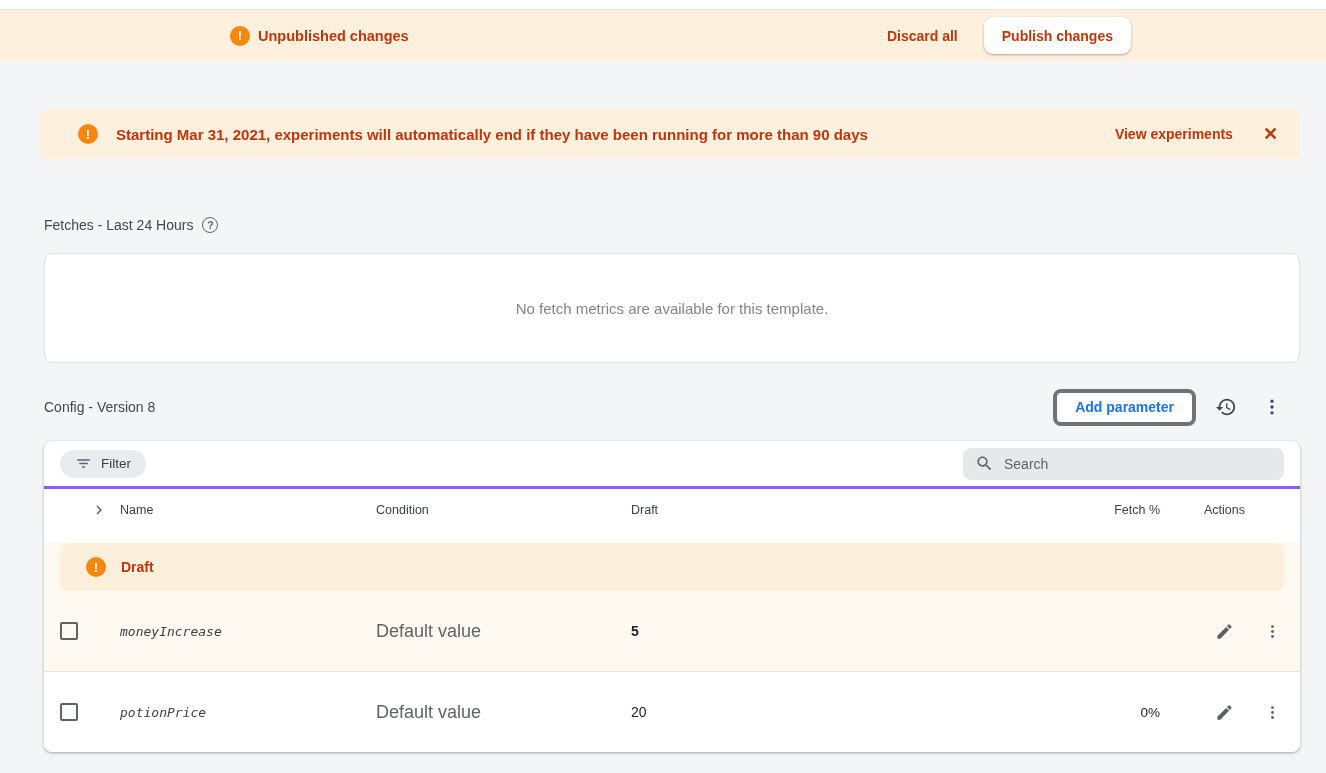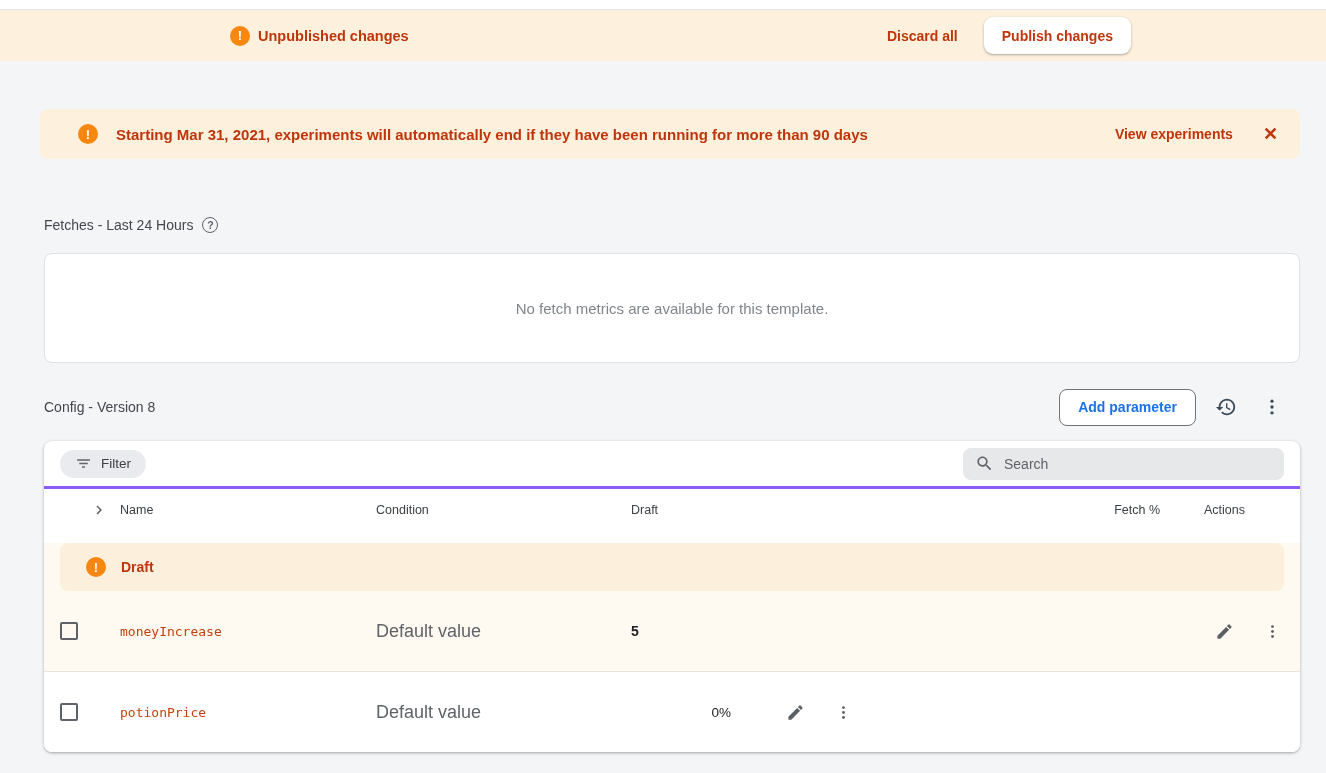--- a/index.html
+++ b/index.html
@@ -84,21 +84,21 @@
   .fetch-empty { color: #80868b; font-size: 15px; }
 
   
   .config-row {
     margin: 22px 38px 0 44px; height: 44px;
     display: flex; align-items: center;
   }
   .config-title { color: #44474d; font-weight: 500; font-size: 14px; }
   .config-actions { margin-left: auto; display: flex; align-items: center; gap: 14px; }
   .add-param-btn {
-    background: #ffffff; border: 1px solid #737373; border-radius: 8px;
+    background: #ffffff; border: 4px solid #737373; border-radius: 8px;
     color: #1a73e8; font-weight: 700; font-size: 14px; cursor: pointer;
     font-family: "Liberation Sans", sans-serif;
     height: 37px; padding: 0 18px;
   }
   .icon-btn {
     background: none; border: none; cursor: pointer;
     width: 32px; height: 32px; display: inline-flex;
     align-items: center; justify-content: center; color: #3c4b5a;
   }
   .icon-btn svg { display: block; }
@@ -151,21 +151,21 @@
   }
   .draft-label { color: #bf360c; font-weight: 700; font-size: 14px; }
 
   .param-row { height: 80px; }
   .param-row.white { background: #ffffff; }
   .checkbox {
     width: 18px; height: 18px; margin-left: 16px;
     border: 2px solid #5f6368; border-radius: 2px; background: transparent;
     cursor: pointer;
   }
-  .pname { font-family: "DejaVu Sans Mono", monospace; font-size: 13px; color: #c2410c; }
+  .pname { font-family: "DejaVu Sans Mono", monospace; font-size: 13px; color: #404040; font-style: italic; }
   .pcond { font-size: 18px; color: #5f6368; }
   .pvalue { font-size: 14px; color: #202124; }
   .pvalue.strong { font-weight: 700; }
   .pfetch { font-size: 13.5px; color: #202124; }
   .row-actions { padding-left: 52px; gap: 24px; }
   .action-icon {
     background: none; border: none; cursor: pointer; color: #5c6064;
     display: inline-flex; align-items: center; justify-content: center;
     width: 24px; height: 24px;
   }
@@ -284,20 +284,21 @@
       </div>
     </div>
   </div>
 
   <div class="trow param-row white">
     <div class="c-toggle">
         <span class="checkbox"></span>
       </div>
     <div class="c-name pname">potionPrice</div>
     <div class="c-cond pcond">Default value</div>
+    <div class="c-value pvalue">20</div>
     <div class="c-fetch pfetch">0%</div>
     <div class="c-actions row-actions">
       <button class="action-icon">
         <svg width="19" height="19" viewBox="0 0 24 24" fill="currentColor">
             <path d="M3 17.25V21h3.75L17.81 9.94l-3.75-3.75L3 17.25zM20.71 7.04c.39-.39.39-1.02 0-1.41l-2.34-2.34a.996.996 0 0 0-1.41 0l-1.83 1.83 3.75 3.75 1.83-1.83z"></path>
           </svg>
       </button>
       <button class="action-icon">
         <svg width="17" height="17" viewBox="0 0 24 24" fill="currentColor">
             <circle cx="12" cy="5" r="2"></circle>

